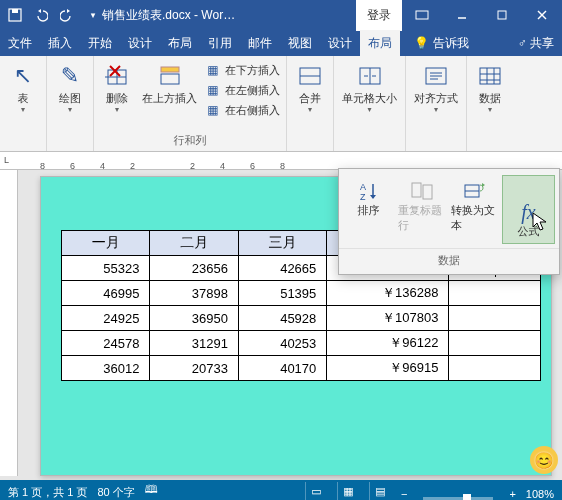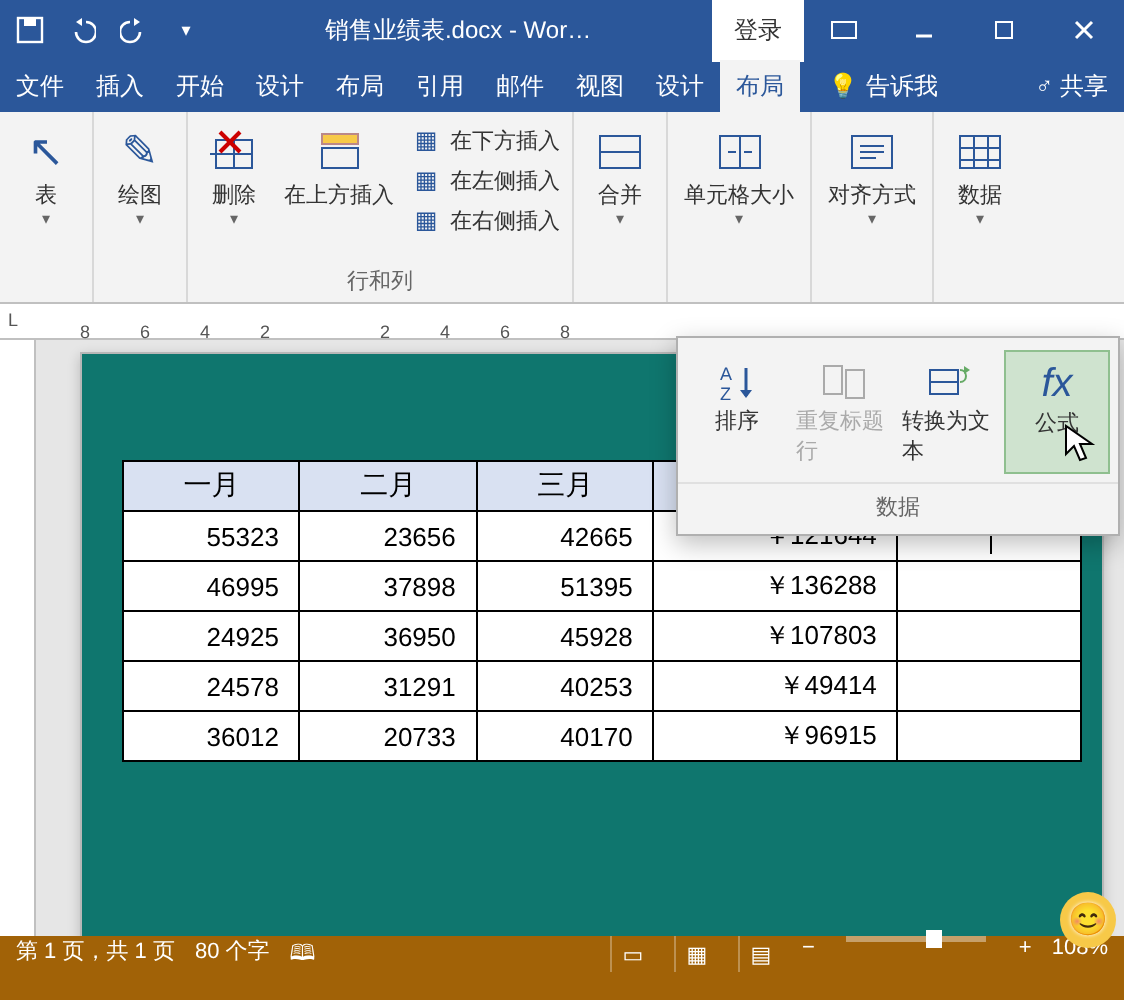--- a/index.html
+++ b/index.html
@@ -1,21 +1,21 @@
 <!DOCTYPE html>
 <html><head>
 <meta charset="utf-8">
 <style>
 * { margin:0; padding:0; box-sizing:border-box; font-family:"Microsoft YaHei",sans-serif; }
 body { width:562px; height:500px; background:#e6e6e6; overflow:hidden; position:relative; }
 
 .titlebar { height:30px; background:#2b579a; display:flex; align-items:center; color:#fff; font-size:12px; }
 .titlebar .qat { display:flex; align-items:center; padding-left:6px; gap:8px; }
 .titlebar .qat span { display:inline-flex; width:18px; height:18px; align-items:center; justify-content:center; }
-.titlebar .doctitle { flex:1; text-align:center; overflow:hidden; white-space:nowrap; }
+.titlebar .doctitle { flex:1; text-align:left; overflow:hidden; white-space:nowrap; }
 .titlebar .winbtns { display:flex; }
 .titlebar .winbtns .btn { width:40px; height:31px; display:flex; align-items:center; justify-content:center; font-size:11px; }
 .titlebar .winbtns .btn.login { background:#fff; color:#333; width:46px; font-size:12px; }
 
 .tabs { height:26px; background:#2b579a; display:flex; align-items:center; color:#fff; font-size:12px; }
 .tabs .tab { padding:5px 8px; cursor:pointer; }
 .tabs .tab.active { background:#f3f3f3; color:#2b579a; }
 .tabs .tell { margin-left:8px; display:flex; align-items:center; gap:4px; padding:5px 6px; }
 .tabs .share { margin-left:auto; padding:5px 8px; }
 
@@ -30,42 +30,42 @@
 .rbtn .dd { font-size:8px; color:#666; }
 .smallrow { display:flex; align-items:center; font-size:11px; color:#333; gap:4px; padding:2px 0; cursor:pointer; }
 .smallrow .sic { width:16px; height:16px; display:inline-flex; align-items:center; justify-content:center; color:#2b579a; font-size:12px; }
 
 .ruler-h { height:18px; background:#fff; border-bottom:1px solid #c0c0c0; position:relative; font-size:9px; color:#555; }
 .ruler-h .mark { position:absolute; top:9px; }
 .ruler-l { width:18px; background:#fff; border-right:1px solid #c0c0c0; display:flex; align-items:flex-start; justify-content:center; font-size:10px; color:#555; padding-top:2px; }
 
 .workarea { display:flex; height:306px; }
 .vgutter { width:22px; background:#e6e6e6; }
-.page { flex:1; background:#0f766e; margin:6px 10px 0 0; border:1px solid #b7b7b7; box-shadow:0 2px 6px rgba(0,0,0,.2); padding:26px 10px 22px 20px; overflow:hidden; position:relative; }
+.page { flex:1; background:#5eead4; margin:6px 10px 0 0; border:1px solid #b7b7b7; box-shadow:0 2px 6px rgba(0,0,0,.2); padding:26px 10px 22px 20px; overflow:hidden; position:relative; }
 .unit { text-align:right; font-size:16px; font-family:SimSun; margin-bottom:6px; padding-right:30px; }
 
 table.dt { border-collapse:collapse; width:100%; font-size:13px; }
 table.dt th, table.dt td { border:1px solid #000; padding:3px 6px; text-align:center; background:#fff; }
 table.dt th { background:#d9e1f2; font-weight:normal; font-size:14px; }
 table.dt td.num { text-align:right; padding-right:10px; }
 table.dt td.cur { text-align:right; padding-right:10px; }
 table.dt td.avgcell { background:#fff; }
 .cursor-cell { position:relative; }
 .cursor-cell::after { content:""; position:absolute; left:50%; top:3px; bottom:3px; width:1px; background:#000; }
 
 .dropdown { position:absolute; top:168px; left:338px; width:222px; background:#f3f3f3; border:1px solid #b0b0b0; box-shadow:0 4px 12px rgba(0,0,0,.25); z-index:20; }
 .dropdown .dbody { display:flex; padding:6px 4px 2px; gap:2px; }
 .dbtn { flex:1; display:flex; flex-direction:column; align-items:center; font-size:11px; color:#333; padding:4px 2px; cursor:pointer; }
 .dbtn.disabled { color:#aaa; }
 .dbtn .dic { width:28px; height:24px; display:flex; align-items:center; justify-content:center; font-size:18px; color:#2b579a; }
 .dbtn.disabled .dic { color:#aaa; }
 .dbtn.hot { background:#cfe3cf; border:1px solid #8fbf8f; }
 .dropdown .dfoot { text-align:center; font-size:11px; color:#666; padding:4px 0 6px; border-top:1px solid #e0e0e0; margin-top:2px; }
 
-.statusbar { position:absolute; bottom:0; left:0; right:0; height:32px; background:#a16207; color:#fff; font-size:11px; display:flex; align-items:flex-start; padding:0 8px; gap:10px; }
+.statusbar { position:absolute; bottom:0; left:0; right:0; height:20px; background:#0369a1; color:#fff; font-size:11px; display:flex; align-items:flex-end; padding:0 8px; gap:10px; }
 .statusbar .spacer { flex:1; }
 .statusbar .viewbtn { width:22px; height:18px; display:flex; align-items:center; justify-content:center; border-left:1px solid rgba(255,255,255,.3); }
 .statusbar .zoomtrack { width:70px; height:3px; background:rgba(255,255,255,.4); position:relative; margin:0 6px; }
 .statusbar .zoomtrack .thumb { position:absolute; left:40px; top:-3px; width:8px; height:9px; background:#fff; }
 
 .watermark { position:absolute; right:4px; bottom:26px; z-index:30; display:flex; align-items:center; gap:4px; font-size:16px; font-weight:bold; color:#4aa84a; text-shadow:0 0 2px #fff; }
 .watermark .face { width:28px; height:28px; border-radius:50%; background:#f7c948; display:flex; align-items:center; justify-content:center; font-size:16px; }
 
 .mouse-cursor { position:absolute; top:212px; left:532px; z-index:40; font-size:16px; color:#000; pointer-events:none; }
 
@@ -315,21 +315,21 @@
             <td class="num">24925</td>
             <td class="num">36950</td>
             <td class="num">45928</td>
             <td class="cur">￥107803</td>
             <td class="avgcell"></td>
           </tr>
       <tr>
             <td class="num">24578</td>
             <td class="num">31291</td>
             <td class="num">40253</td>
-            <td class="cur">￥49414</td>
+            <td class="cur">￥96122</td>
             <td class="avgcell"></td>
           </tr>
       <tr>
             <td class="num">36012</td>
             <td class="num">20733</td>
             <td class="num">40170</td>
             <td class="cur">￥96915</td>
             <td class="avgcell"></td>
           </tr>
     </tbody>
@@ -364,21 +364,21 @@
           <svg width="24" height="20">
             <rect x="2" y="4" width="14" height="12" fill="none" stroke="#2b579a"></rect>
             <line x1="2" y1="10" x2="16" y2="10" stroke="#2b579a"></line>
             <path d="M17 4c4 0 4 6 0 6" fill="none" stroke="#6a6"></path>
             <path d="M19 2l3 2-3 2" fill="#6a6"></path>
           </svg>
         </div>
         <div>转换为文本</div>
       </div>
     <div class="dbtn hot">
-        <div class="dic" style="font-style:italic;font-family:Liberation Sans, sans-serif;font-size:20px;">fx</div>
+        <div class="dic" style="font-style:italic;font-family:Liberation Serif, serif;font-size:20px;margin-top:20px;">fx</div>
         <div>公式</div>
       </div>
   </div>
   <div class="dfoot">数据</div>
 </div>
 
 <div class="mouse-cursor">
   <svg width="16" height="20">
       <path d="M1 1l0 14 4-4 3 7 3-1-3-7 6 0z" fill="#fff" stroke="#000"></path>
     </svg>

